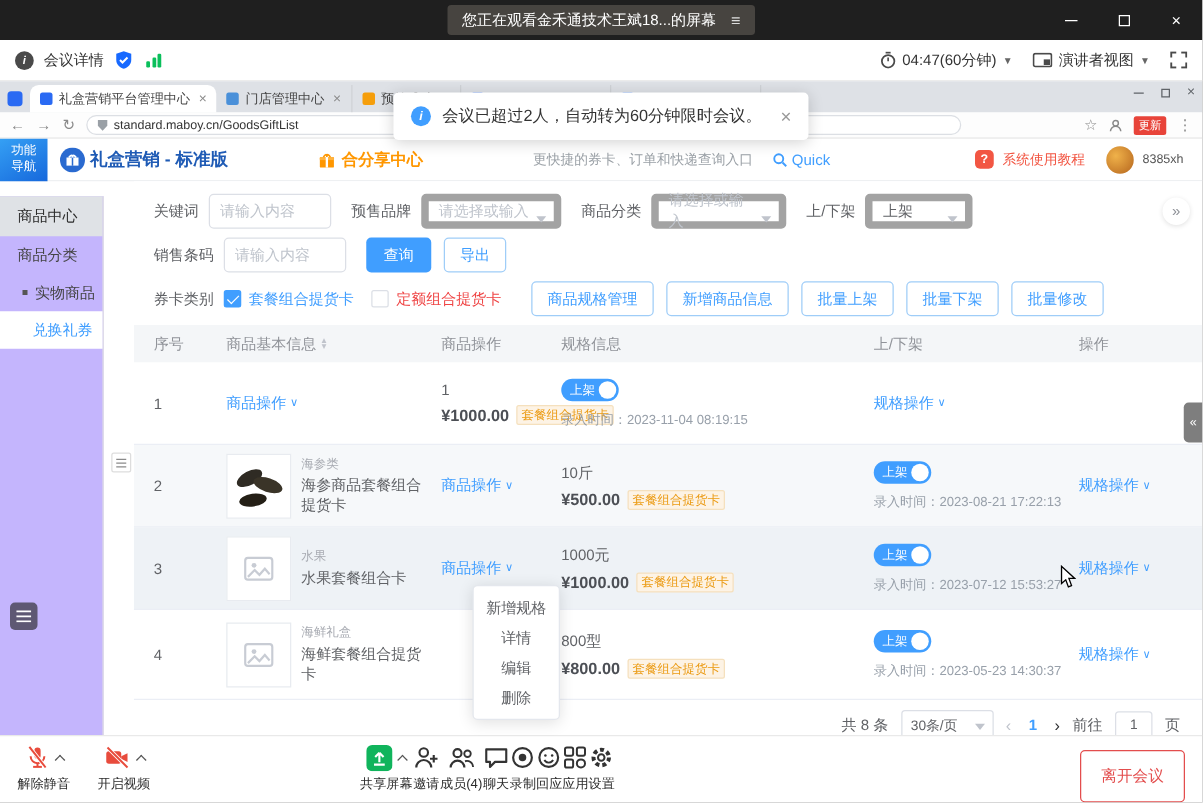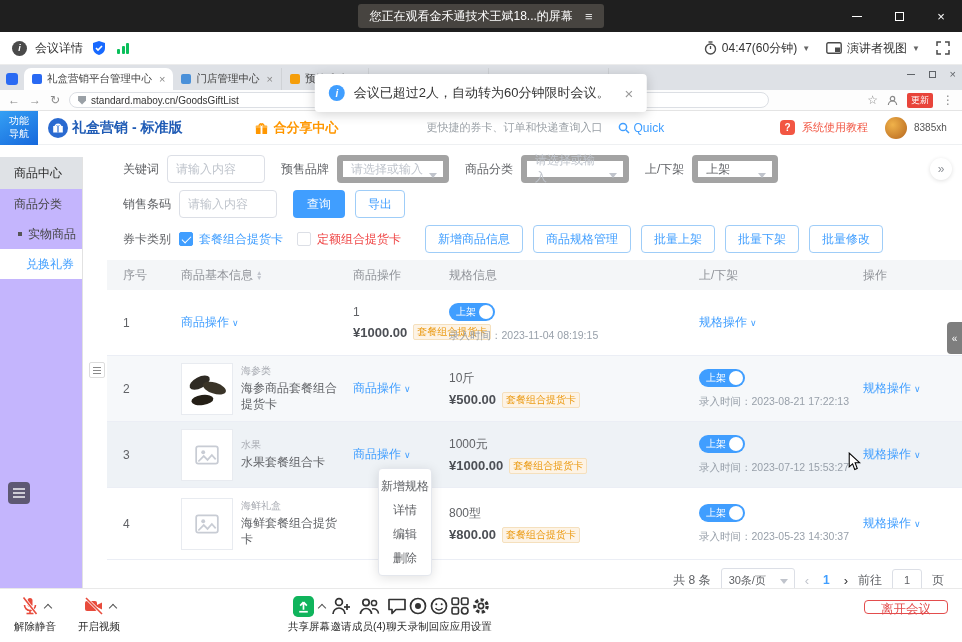--- a/index.html
+++ b/index.html
@@ -119,27 +119,27 @@
   .pgnum { color:#409eff; font-weight:bold; font-size:12px; padding:0 4px; }
   .goto-inp { width:30px; height:22px; border:1px solid #dcdfe6; border-radius:3px; text-align:center; font-size:11px; color:#606266; outline:none; font-family:inherit; }
 
   
   .bottombar { position:absolute; left:0; right:0; bottom:0; height:54px; background:#fff; border-top:1px solid #e9e9e9; }
   .bb-item { display:flex; flex-direction:column; align-items:center; gap:3px; font-size:10.5px; color:#2b2b2b; cursor:pointer; }
   .bb-iconrow { display:flex; align-items:center; height:22px; }
   .bb-caret { width:6px; height:6px; border-left:1.6px solid #555; border-top:1.6px solid #555; transform:rotate(45deg); display:inline-block; margin-left:5px; margin-top:4px; }
   .bb-left { position:absolute; left:14px; top:6px; display:flex; gap:22px; }
   .bb-center { position:absolute; left:288px; top:6px; display:flex; }
-  .leave-btn { position:absolute; right:14px; top:11px; height:14px; padding:0 16px; background:#fff; border:1px solid #e34d4d; color:#e34d4d; border-radius:4px; font-size:12.5px; font-family:inherit; }
+  .leave-btn { position:absolute; right:14px; top:11px; height:42px; padding:0 16px; background:#fff; border:1px solid #e34d4d; color:#e34d4d; border-radius:4px; font-size:12.5px; font-family:inherit; }
 
   
   .notification { position:absolute; top:74px; left:50%; transform:translateX(-50%); height:38px; background:#fff; border-radius:4px; box-shadow:0 2px 12px rgba(0,0,0,.18); display:flex; align-items:center; gap:9px; padding:0 14px; font-size:13px; color:#333; z-index:200; white-space:nowrap; }
   .ntf-info { width:16px; height:16px; border-radius:50%; background:#409eff; color:#fff; font-size:10px; font-weight:bold; font-style:italic; display:flex; align-items:center; justify-content:center; }
   .ntf-close { color:#999; font-size:15px; margin-left:6px; cursor:pointer; }
-  .ctxmenu { position:absolute; left:378px; top:468px; width:54px; background:#fff; border:1px solid #e4e7ed; border-radius:4px; box-shadow:0 2px 12px rgba(0,0,0,.12); z-index:150; padding:5px 0; }
+  .ctxmenu { position:absolute; left:378px; top:468px; width:70px; background:#fff; border:1px solid #e4e7ed; border-radius:4px; box-shadow:0 2px 12px rgba(0,0,0,.12); z-index:150; padding:5px 0; }
   .ctxitem { height:24px; display:flex; align-items:center; justify-content:center; font-size:12px; color:#606266; cursor:pointer; }
   .float-list { position:absolute; left:8px; top:482px; width:22px; height:22px; border-radius:4px; background:rgba(30,30,30,.62); display:flex; align-items:center; justify-content:center; z-index:120; cursor:pointer; }
   .float-right { position:absolute; right:0; top:322px; width:15px; height:32px; background:rgba(40,40,40,.6); border-radius:4px 0 0 4px; color:#fff; font-size:10px; display:flex; align-items:center; justify-content:center; z-index:120; cursor:pointer; }
   .sb-burger { position:absolute; left:89px; top:362px; width:16px; height:16px; background:#fff; border:1px solid #ddd; border-radius:2px; display:flex; flex-direction:column; justify-content:center; gap:2px; padding:0 3px; z-index:120; cursor:pointer; }
   .sb-burger i { display:block; border-top:1.3px solid #8a8a8a; }
   .cursor { position:absolute; left:848px; top:452px; z-index:300; pointer-events:none; }
 </style>
 </head>
 <body>
 
@@ -324,22 +324,22 @@
       <button class="btn-primary">查询</button>
       <button class="btn-plain">导出</button>
     </div>
 
     <div class="frow">
       <span class="flabel">券卡类别</span>
       <span class="cb checked"></span>
       <span class="cb-label on">套餐组合提货卡</span>
       <span class="cb un"></span>
       <span class="cb-label off">定额组合提货卡</span>
+      <button class="btn-plain">商品规格管理</button>
       <button class="btn-plain">新增商品信息</button>
-      <button class="btn-plain">商品规格管理</button>
       <button class="btn-plain">批量上架</button>
       <button class="btn-plain">批量下架</button>
       <button class="btn-plain">批量修改</button>
     </div>
 
     <div class="tgrid thead">
       <span>序号</span>
       <span class="th">
           <span>商品基本信息</span>
         <span class="sorter">

